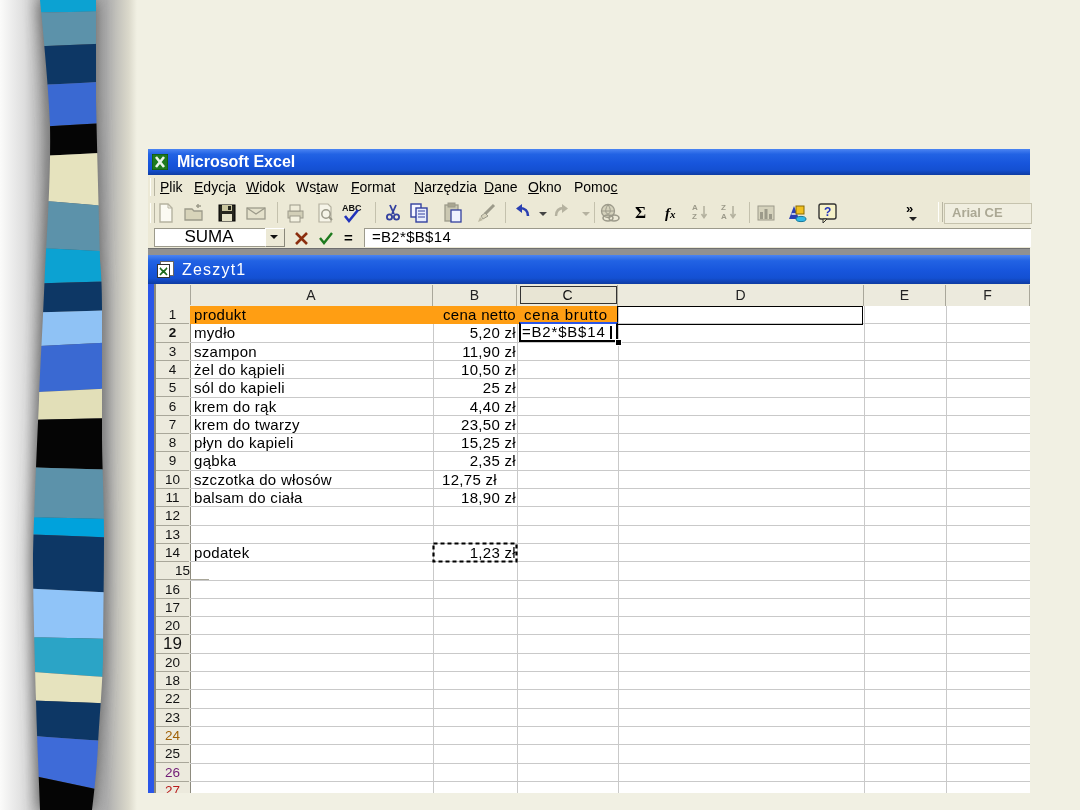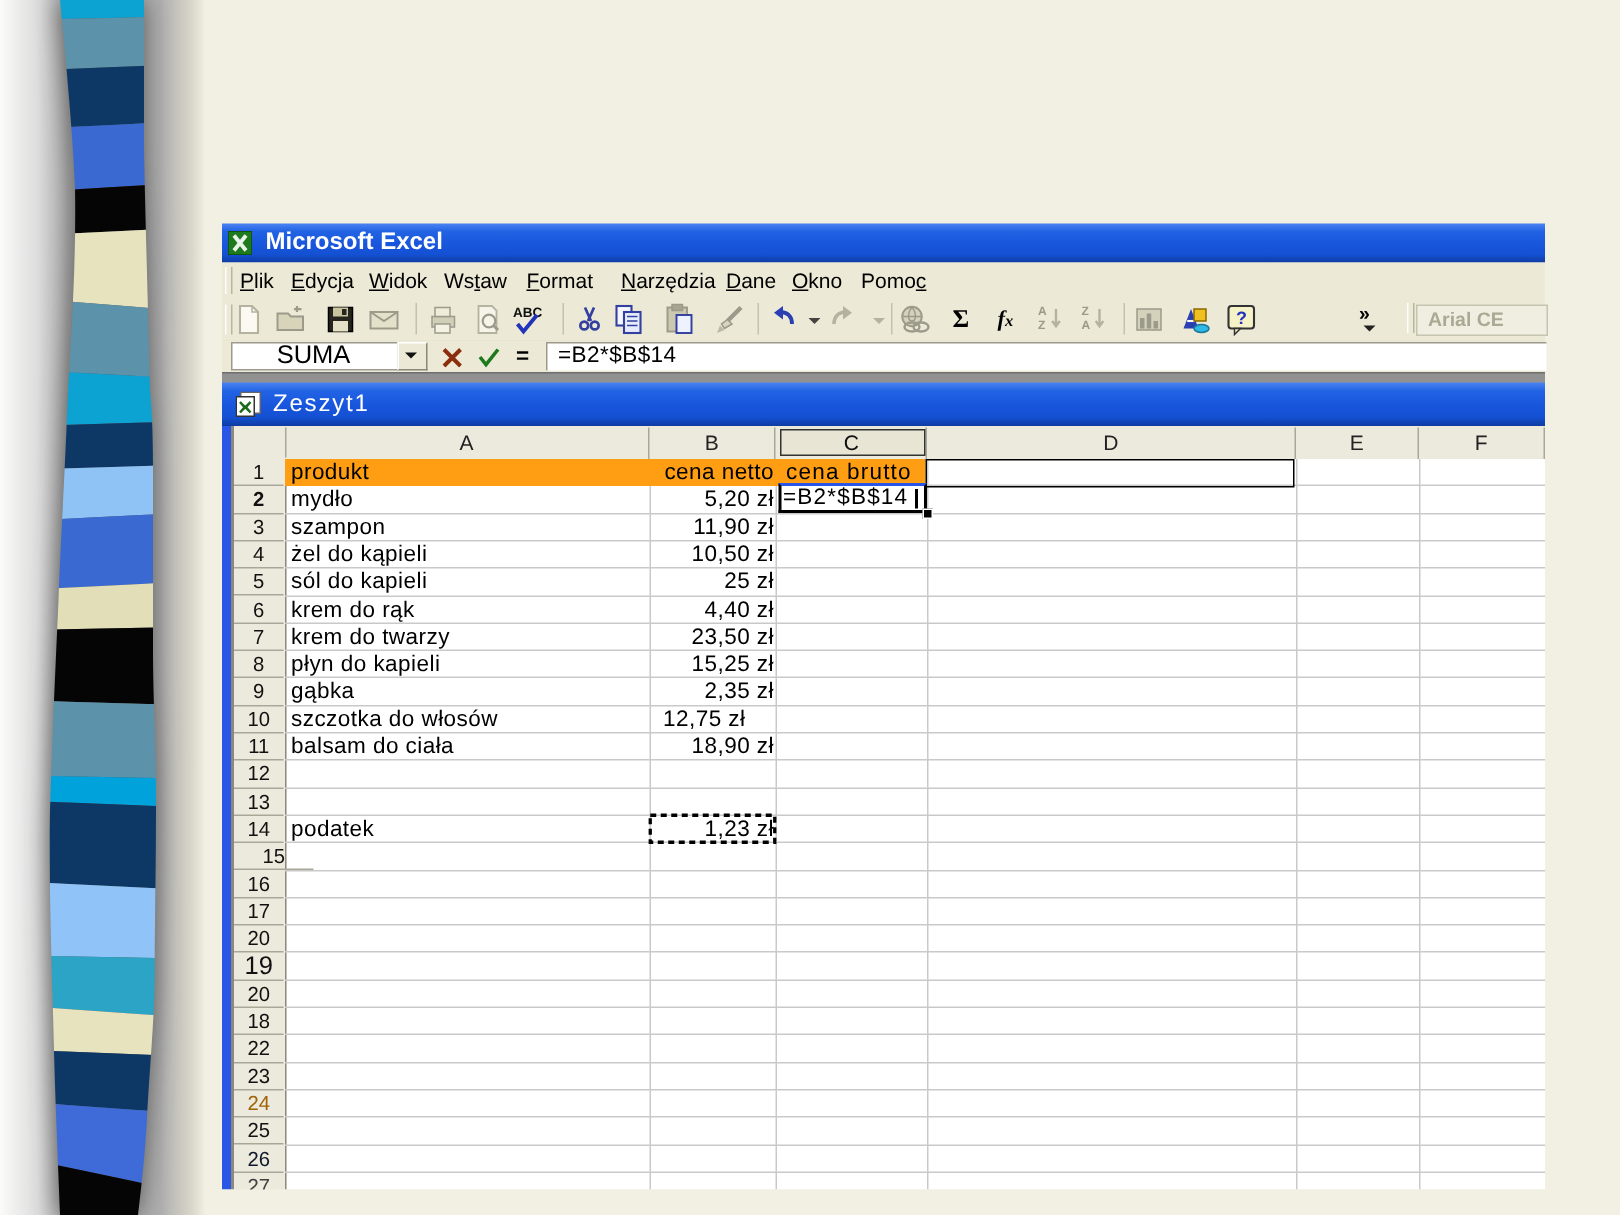--- a/index.html
+++ b/index.html
@@ -239,22 +239,22 @@
 <div class="ct" style="left:156px;top:580.5px;width:33px;height:17.3px;line-height:17.3px;font-size:13.5px;text-align:center;border-bottom:1px solid #a9a79a;color:#111">16</div>
 <div class="ct" style="left:156px;top:598.8px;width:33px;height:17.3px;line-height:17.3px;font-size:13.5px;text-align:center;border-bottom:1px solid #a9a79a;color:#111">17</div>
 <div class="ct" style="left:156px;top:617.1px;width:33px;height:17.3px;line-height:17.3px;font-size:13.5px;text-align:center;border-bottom:1px solid #a9a79a;color:#111">20</div>
 <div class="ct" style="left:156px;top:635.4px;width:33px;height:17.3px;line-height:17.3px;font-size:17px;text-align:center;border-bottom:1px solid #a9a79a;color:#111">19</div>
 <div class="ct" style="left:156px;top:653.7px;width:33px;height:17.3px;line-height:17.3px;font-size:13.5px;text-align:center;border-bottom:1px solid #a9a79a;color:#111">20</div>
 <div class="ct" style="left:156px;top:672.0px;width:33px;height:17.3px;line-height:17.3px;font-size:13.5px;text-align:center;border-bottom:1px solid #a9a79a;color:#111">18</div>
 <div class="ct" style="left:156px;top:690.3px;width:33px;height:17.3px;line-height:17.3px;font-size:13.5px;text-align:center;border-bottom:1px solid #a9a79a;color:#111">22</div>
 <div class="ct" style="left:156px;top:708.6px;width:33px;height:17.3px;line-height:17.3px;font-size:13.5px;text-align:center;border-bottom:1px solid #a9a79a;color:#111">23</div>
 <div class="ct" style="left:156px;top:726.9px;width:33px;height:17.3px;line-height:17.3px;font-size:13.5px;text-align:center;border-bottom:1px solid #a9a79a;color:#a16207">24</div>
 <div class="ct" style="left:156px;top:745.2px;width:33px;height:17.3px;line-height:17.3px;font-size:13.5px;text-align:center;border-bottom:1px solid #a9a79a;color:#111">25</div>
-<div class="ct" style="left:156px;top:763.5px;width:33px;height:17.3px;line-height:17.3px;font-size:13.5px;text-align:center;border-bottom:1px solid #a9a79a;color:#0f172a">26</div>
-<div class="ct" style="left:156px;top:781.8px;width:33px;height:17.3px;line-height:17.3px;font-size:13.5px;text-align:center;border-bottom:1px solid #a9a79a;color:#404040">27</div>
+<div class="ct" style="left:156px;top:763.5px;width:33px;height:17.3px;line-height:17.3px;font-size:13.5px;text-align:center;border-bottom:1px solid #a9a79a;color:#701a75">26</div>
+<div class="ct" style="left:156px;top:781.8px;width:33px;height:17.3px;line-height:17.3px;font-size:13.5px;text-align:center;border-bottom:1px solid #a9a79a;color:#b91c1c">27</div>
 <div class="a" style="left:433px;top:306px;width:1px;height:487px;background:#c9c9c9"></div>
 <div class="a" style="left:517px;top:306px;width:1px;height:487px;background:#c9c9c9"></div>
 <div class="a" style="left:618px;top:306px;width:1px;height:487px;background:#c9c9c9"></div>
 <div class="a" style="left:864px;top:306px;width:1px;height:487px;background:#c9c9c9"></div>
 <div class="a" style="left:946px;top:306px;width:1px;height:487px;background:#c9c9c9"></div>
 <div class="a" style="left:190px;top:323.3px;width:840px;height:1px;background:#c9c9c9"></div>
 <div class="a" style="left:190px;top:341.6px;width:840px;height:1px;background:#c9c9c9"></div>
 <div class="a" style="left:190px;top:359.9px;width:840px;height:1px;background:#c9c9c9"></div>
 <div class="a" style="left:190px;top:378.2px;width:840px;height:1px;background:#c9c9c9"></div>
 <div class="a" style="left:190px;top:396.5px;width:840px;height:1px;background:#c9c9c9"></div>

